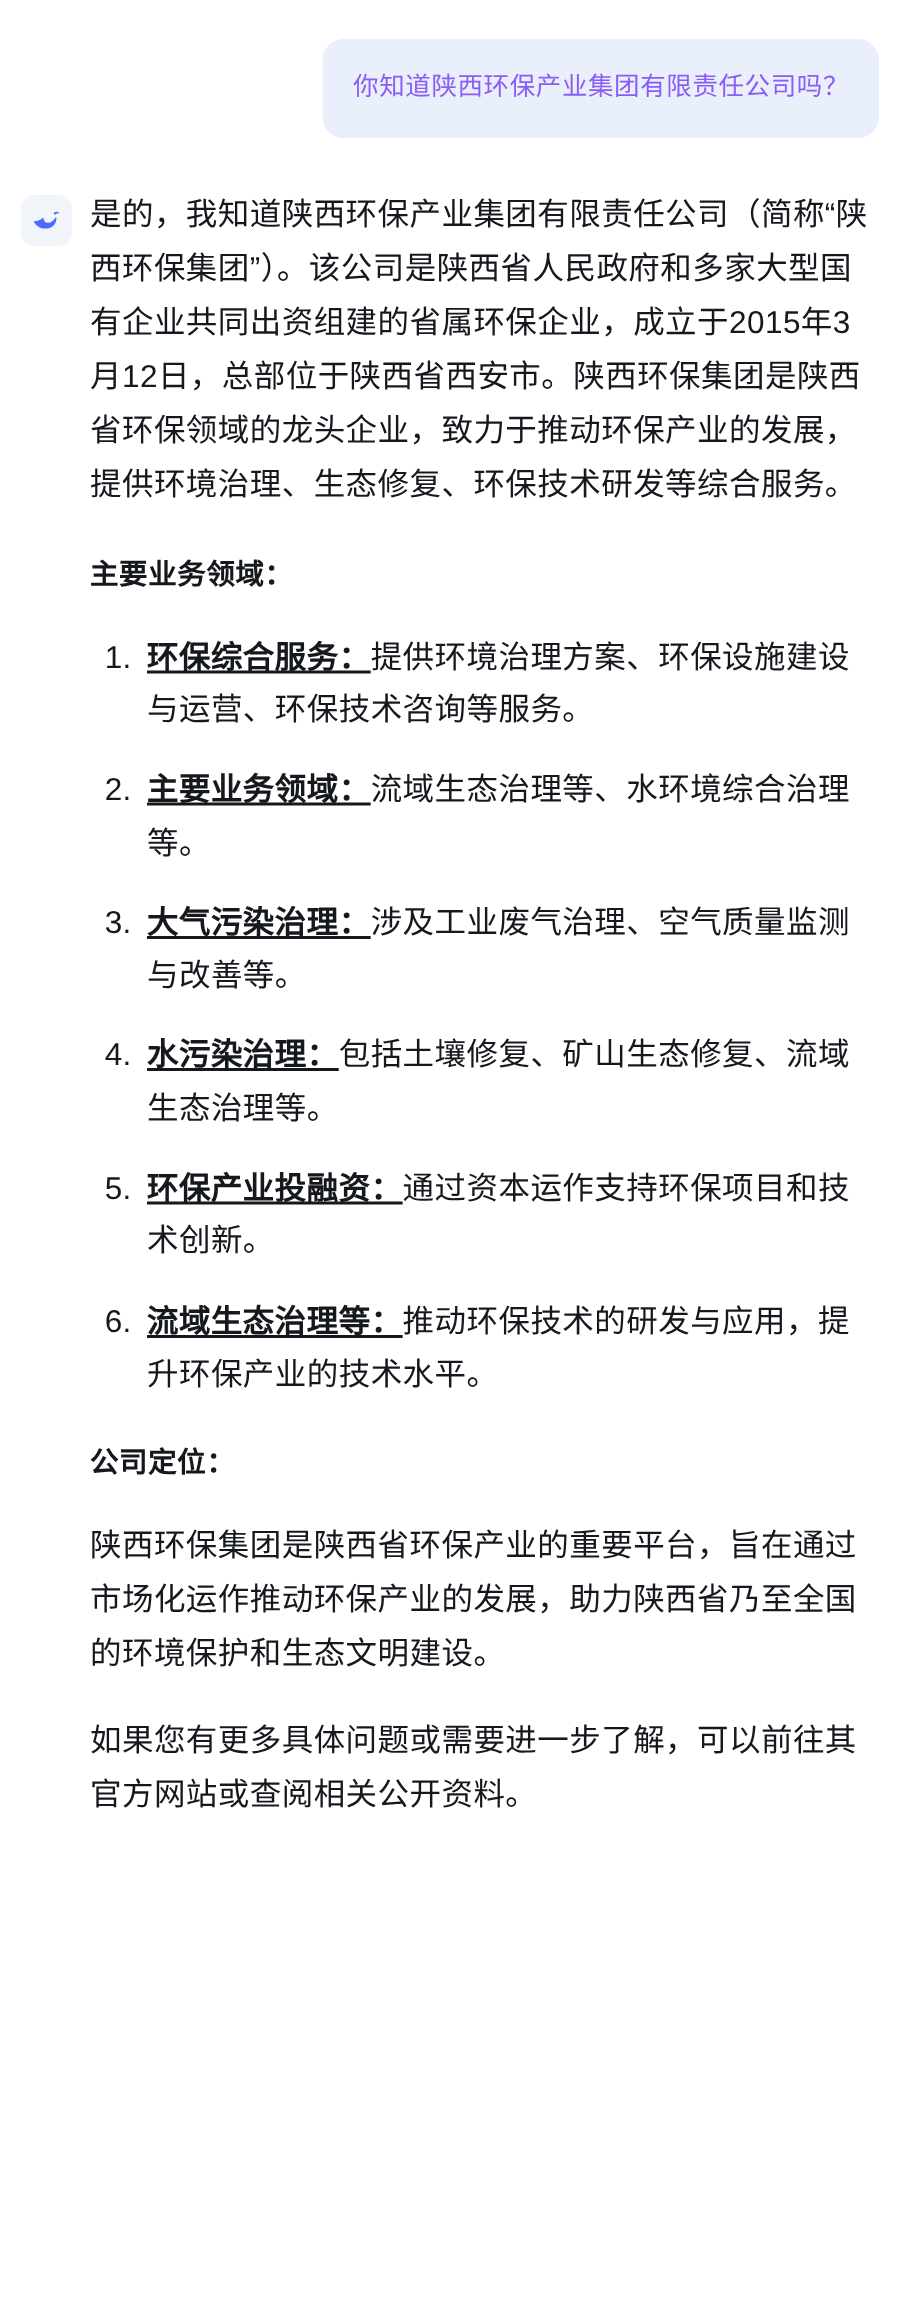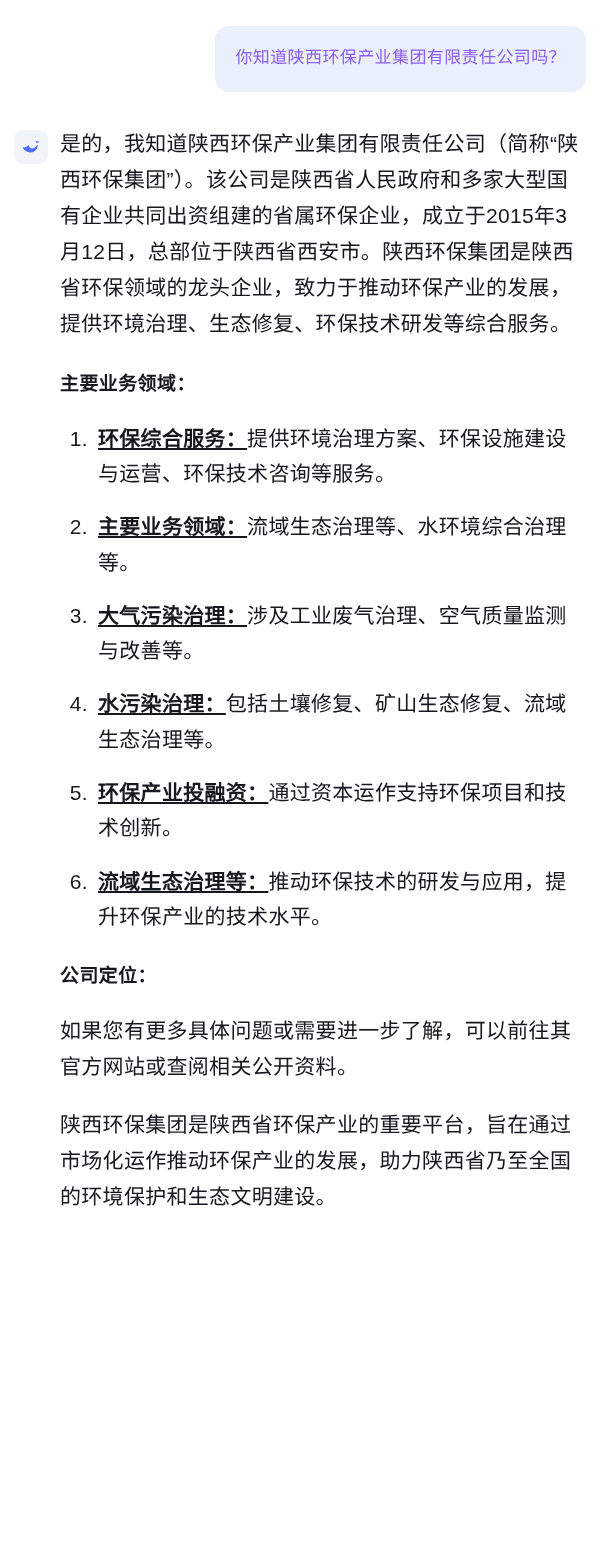--- a/index.html
+++ b/index.html
@@ -128,20 +128,20 @@
         <li>
           <span class="li-title">环保产业投融资：</span><span>通过资本运作支持环保项目和技术创新。</span>
         </li>
         <li>
           <span class="li-title">流域生态治理等：</span><span>推动环保技术的研发与应用，提升环保产业的技术水平。</span>
         </li>
       </ol>
 
       <h3>公司定位：</h3>
 
+      <p>陕西环保集团是陕西省环保产业的重要平台，旨在通过市场化运作推动环保产业的发展，助力陕西省乃至全国的环境保护和生态文明建设。</p>
+
       <p>如果您有更多具体问题或需要进一步了解，可以前往其官方网站或查阅相关公开资料。</p>
-
-      <p>陕西环保集团是陕西省环保产业的重要平台，旨在通过市场化运作推动环保产业的发展，助力陕西省乃至全国的环境保护和生态文明建设。</p>
 
       <div class="tail-gap"></div>
     </div>
   </div>
 </div>
 
 </body></html>

